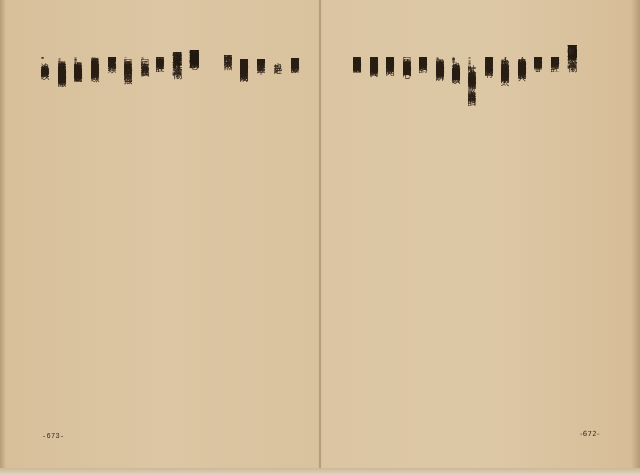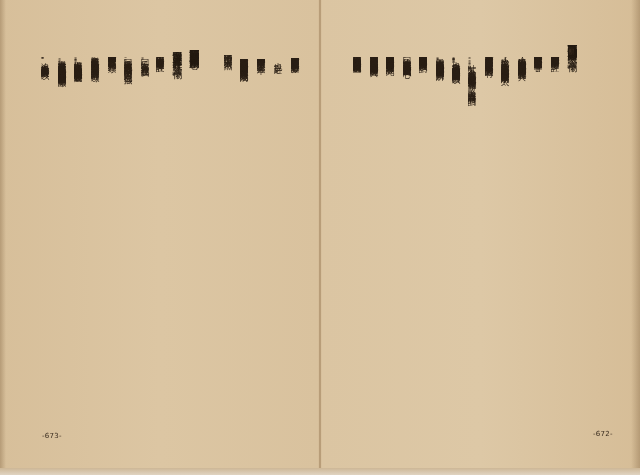--- a/index.html
+++ b/index.html
@@ -95,21 +95,21 @@
 
     <div class="col" style="left:156px;top:57px;">〔註〕醫宗金鑑曰。微惡寒者。表陽虛而不能禦也。</div>
     <div class="col" style="left:141px;top:57px;">方有執氏曰。厥者。四肢冷也。</div>
     <div class="col" style="left:124px;top:57px;">程應旄氏曰。得之便厥者。真寒也。咽中乾。煩躁者。假熱也。</div>
     <div class="col" style="left:108px;top:57px;">類聚方廣義本方條曰。此厥只因誤治。致成一時激動急迫之厥。不比四逆湯之下利清穀。四肢拘急。脈微大汗</div>
     <div class="col" style="left:91px;top:57px;">厥冷也。其甘草之分量倍乾薑者。以緩急迫也。觀咽乾。煩躁。吐逆證。可以知其病情矣。</div>
     <div class="col" style="left:74px;top:57px;">求真按　脈浮自汗出。小便數。心煩微惡寒。脚攣急者。是表裏陰陽相半。爲桂枝加附子湯證。故若據脈浮自汗出。</div>
     <div class="col" style="left:58px;top:57px;">微惡寒證。爲純表證。以桂枝湯發表者。誤也。若誤與之。致四肢厥冷。咽喉乾燥。煩躁吐逆者。是因誤治。激動水毒而</div>
     <div class="col" style="left:41px;top:57px;">急迫。故與本方。以緩解鎮和之。可復其血行也。</div>
 
-    <div class="pnum" style="left:42px;top:432px;">-673-</div>
+    <div class="pnum" style="left:42px;top:432px;font-family:Liberation Mono, monospace;">-673-</div>
   </div>
 
   <div class="page right">
     <div class="col runhead" style="left:282px;top:78px;">太陰病篇</div>
     <div class="col head" style="left:264px;top:80px;">太陰病之註釋</div>
 
     <div class="col big" style="left:246px;top:45px;">
       <span>太陰之爲病。腹滿而吐。食不下。自利益甚。時腹自痛。若下之。必胸下結鞕。</span><span class="note">玉函鞕作硬</span><span>(傷寒論)</span>
     </div>
 
@@ -120,15 +120,15 @@
     <div class="col" style="left:164px;top:57px;">裏。有因太陽病誤下者。又有非因誤下而自然成之者。又有自少陽變化者)。邪既在裏則腹滿而</div>
     <div class="col" style="left:147px;top:57px;">吐。食不下。自利益甚。時腹自痛也。吐者。有物由胃中反出。食不下者。胃脘不肯容也。(中略)時腹自痛者。謂有時</div>
     <div class="col" style="left:131px;top:57px;">自痛也。時者何。因得寒則痛。得暖則止也。自痛者何。以內無燥屎也。蓋陽明之腹滿痛。由於內有燥屎。故痛得寒而發。</div>
     <div class="col" style="left:115px;top:57px;">亦得暖而止。所以不同也。可見時自二字。非苟下也。故太陰之論曰。腹滿時痛者。屬太陰也。其義益明。所謂若下之者。</div>
     <div class="col" style="left:98px;top:57px;">謂粗工見其腹滿。以爲陽明之滿痛。而妄攻下之。殊不知此滿痛因屬虛寒。與陽明實熱證大有攻救之別。此必胸</div>
     <div class="col" style="left:82px;top:57px;">下結鞕。因虛益甚。心氣爲之鬱結故也。前一百三十八條曰。病發於陰。而反下之。因作痞是也。</div>
     <div class="col" style="left:65px;top:57px;">求真按　此腹滿雖與陽明證相似。然與該陽實證不同。此因陰虛。故雖腹壁膨滿。然若按其內部。則空虛無物。</div>
     <div class="col" style="left:49px;top:57px;">且無抵抗。而不熱也。又吐而食不下。與少陽柴胡湯證。然與彼因陽熱者不同。是因胃筋衰弱之結果。而停水使然。</div>
     <div class="col" style="left:32px;top:57px;">自利益甚者。不僅因腸管蠕弱。而使停水。且不能保持故也。又時腹自痛者。以水毒之停觸爲主。故得溫即自瘥得</div>
 
-    <div class="pnum" style="left:272px;top:430px;text-align:right;">-672-</div>
+    <div class="pnum" style="left:259px;top:430px;text-align:right;">-672-</div>
   </div>
 </div>
 
 </body></html>

